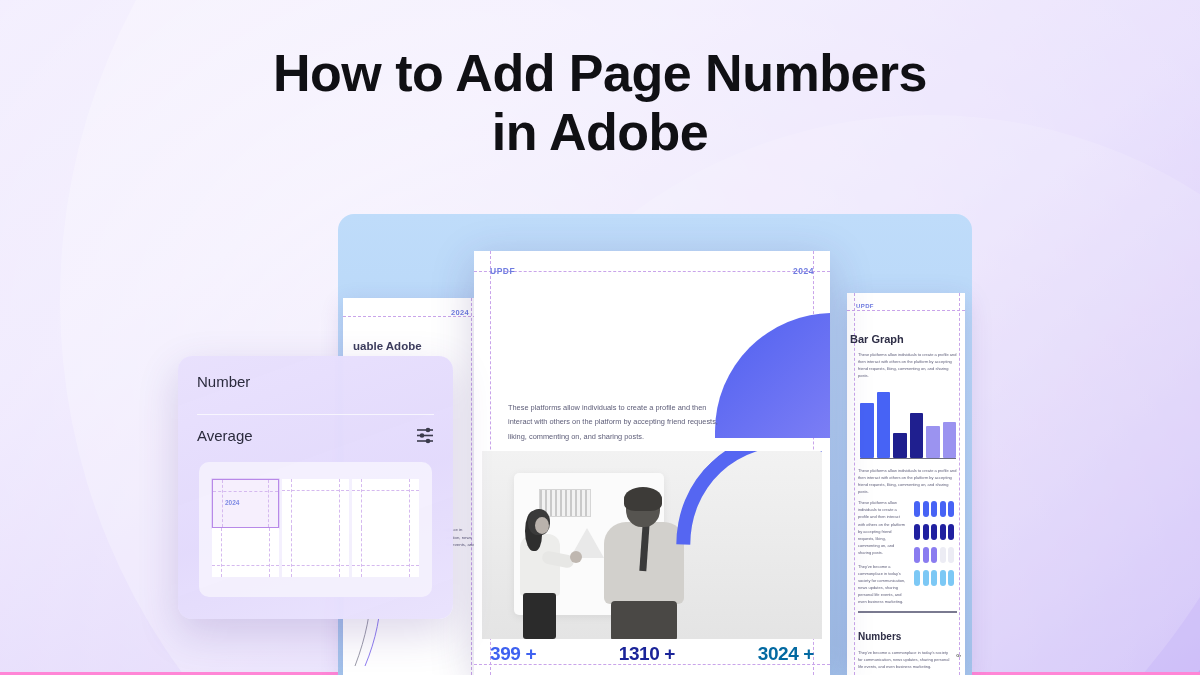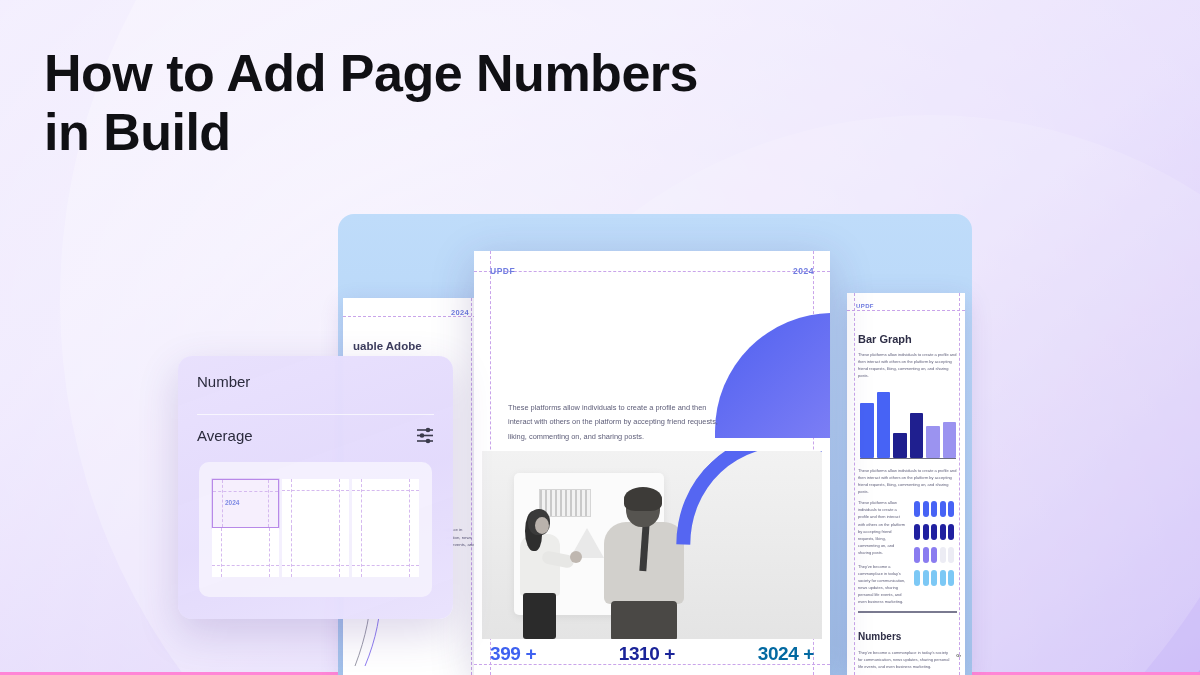--- a/index.html
+++ b/index.html
@@ -35,26 +35,26 @@
     background:rgba(255,255,255,.14);
   }
   .bg-bottomline {
     position:absolute; left:0; right:0; bottom:0; height:3px;
     background:#ff86d6;
   }
 
   
   .title {
     position:absolute; left:0; right:0; top:44px;
+    text-align:center;
     font-size:52px; line-height:1.13;
     font-weight:700; color:#101014;
     letter-spacing:-.5px;
     font-family:"Liberation Sans", sans-serif;
     z-index:30;
-    padding-left:44px;
   }
   .title .l2 { display:block; }
 
   
   .device {
     position:absolute; left:338px; top:214px; width:634px; height:461px;
     background:linear-gradient(180deg,#bfdcfa 0%,#b2d3f6 60%,#a7c9ef 100%);
     border-radius:16px 16px 0 0;
     z-index:10;
   }
@@ -191,21 +191,21 @@
   .doc-right {
     left:847px; top:293px; width:118px; height:382px;
     box-shadow:0 8px 26px rgba(70,45,135,.18);
     z-index:13;
   }
   .dr-updf {
     position:absolute; left:9px; top:10px;
     font-size:6px; color:#6f7ce0; font-weight:600; letter-spacing:.4px;
   }
   .dr-h1 {
-    position:absolute; left:11px; top:40px;
+    position:absolute; left:3px; top:40px;
     font-size:11px; font-weight:700; color:#2e2e46;
   }
   .dr-p1 {
     position:absolute; left:11px; right:6px; top:58px;
     font-size:4px; line-height:1.75; color:#5d5d78;
   }
   .dr-bars {
     position:absolute; left:13px; top:88px; width:96px; height:78px;
     display:flex; align-items:flex-end; gap:3px;
     border-bottom:1.2px solid #6d6d80;
@@ -313,21 +313,21 @@
 <div class="bg">
   <div class="bg-base"></div>
   <div class="bg-arc1"></div>
   <div class="bg-arc2"></div>
   <div class="bg-arc3"></div>
   <div class="bg-bottomline"></div>
 </div>
 
 <h1 class="title">
   <span>How to Add Page Numbers</span>
-  <span class="l2">in Build</span>
+  <span class="l2">in Adobe</span>
 </h1>
 
 <div class="device"></div>
 
 <div class="sheet doc-left">
   <div class="guide-h" style="top:18px;"></div>
   <div class="guide-v" style="right:9px;"></div>
   <div class="dl-year">2024</div>
   <div class="dl-head">uable Adobe</div>
 

